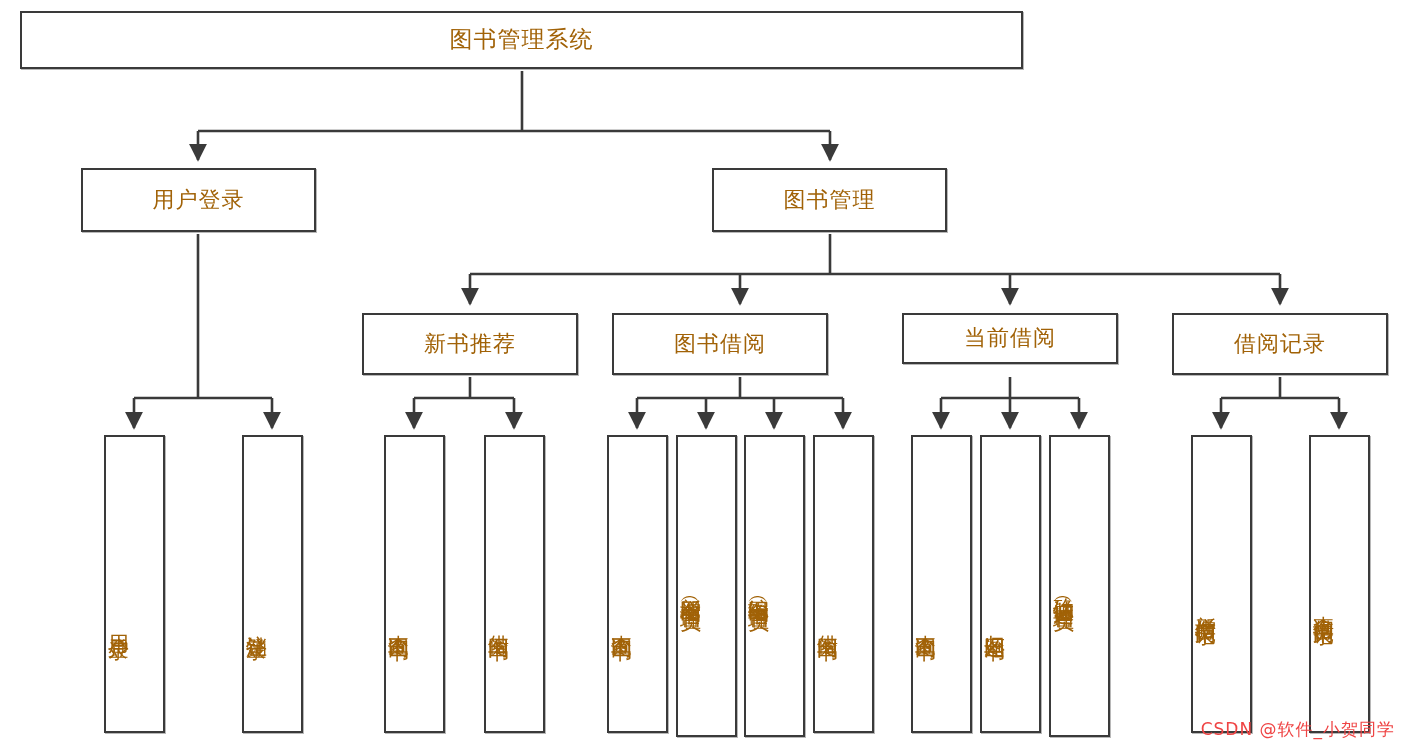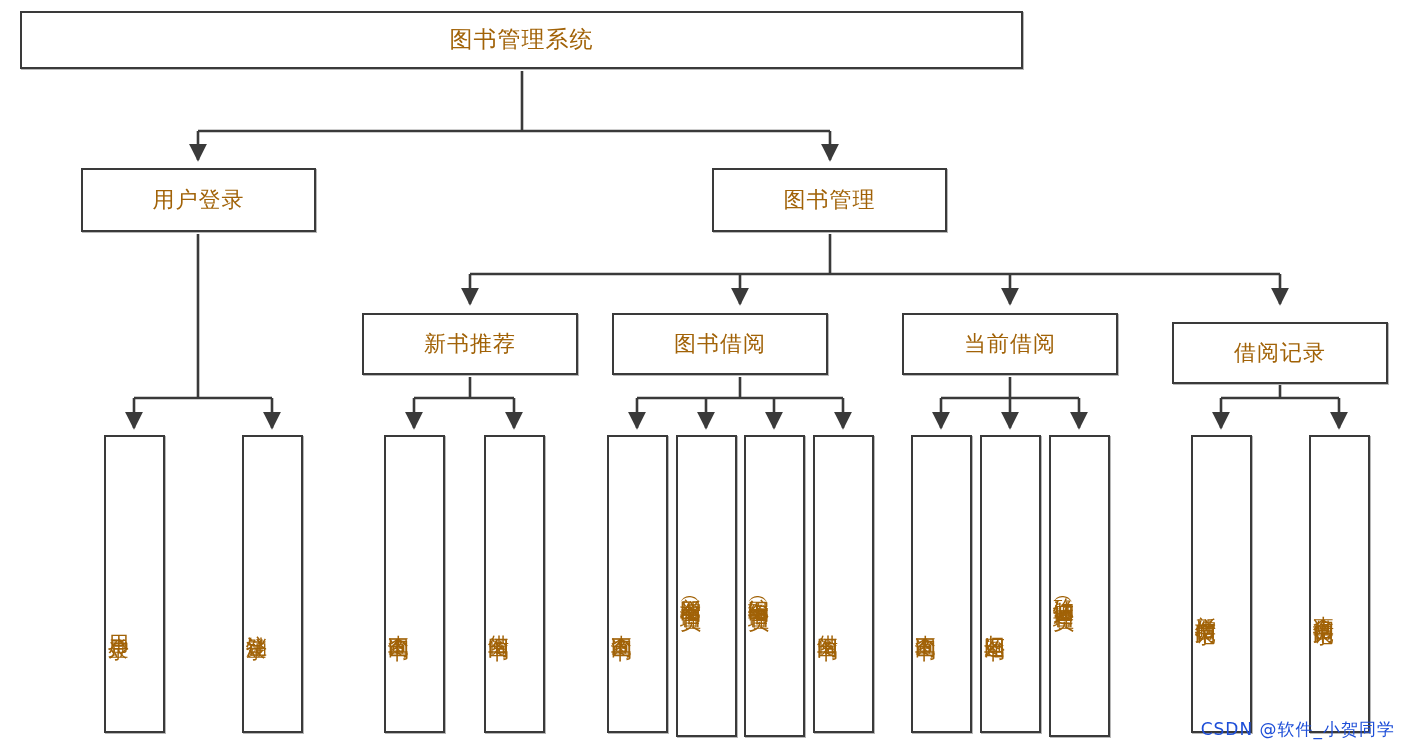--- a/index.html
+++ b/index.html
@@ -56,21 +56,21 @@
     letter-spacing: 2px;
   }
   .node.root {
     font-size: 23px;
   }
   .watermark {
     position: absolute;
     right: 10px;
     bottom: 6px;
     font-size: 17px;
-    color: #1d4ed8;
+    color: #ef4444;
     letter-spacing: 1px;
     white-space: nowrap;
   }
 </style>
 </head>
 <body>
 
 <div id="canvas">
 
   <svg class="edges" viewBox="0 0 1405 747">
@@ -133,24 +133,24 @@
   <div class="node h-node" style="left:712px; top:168px; width:235px; height:64px;">
     <span>图书管理</span>
   </div>
 
   <div class="node h-node" style="left:362px; top:313px; width:216px; height:62px;justify-content:center;">
     <span>新书推荐</span>
   </div>
   <div class="node h-node" style="left:612px; top:313px; width:216px; height:62px;">
     <span>图书借阅</span>
   </div>
-  <div class="node h-node" style="left:902px; top:313px; width:216px; height:62px;">
+  <div class="node h-node" style="left:902px; top:313px; width:216px; height:51px;">
     <span>当前借阅</span>
   </div>
-  <div class="node h-node" style="left:1172px; top:322px; width:216px; height:62px;">
+  <div class="node h-node" style="left:1172px; top:313px; width:216px; height:62px;">
     <span>借阅记录</span>
   </div>
 
   <div class="node v-node" style="left:104px; top:435px; width:61px; height:298px; padding-top:76px;">
     <span class="vlabel">用户登录</span>
   </div>
   <div class="node v-node" style="left:242px; top:435px; width:61px; height:298px; padding-top:76px;">
     <span class="vlabel">注销登录</span>
   </div>
 

